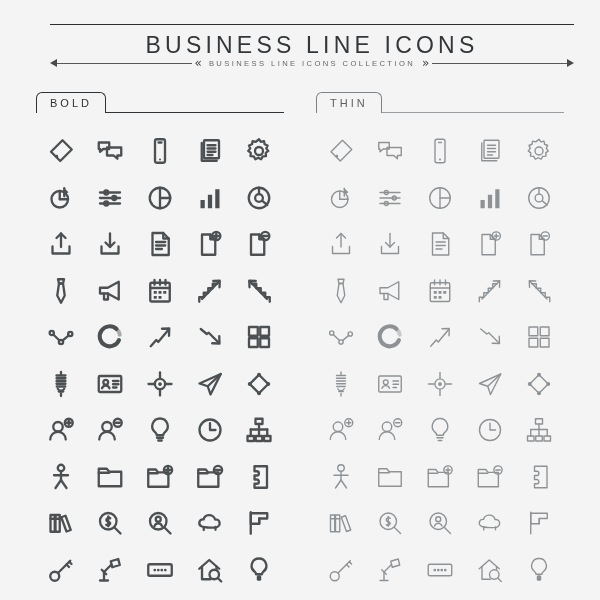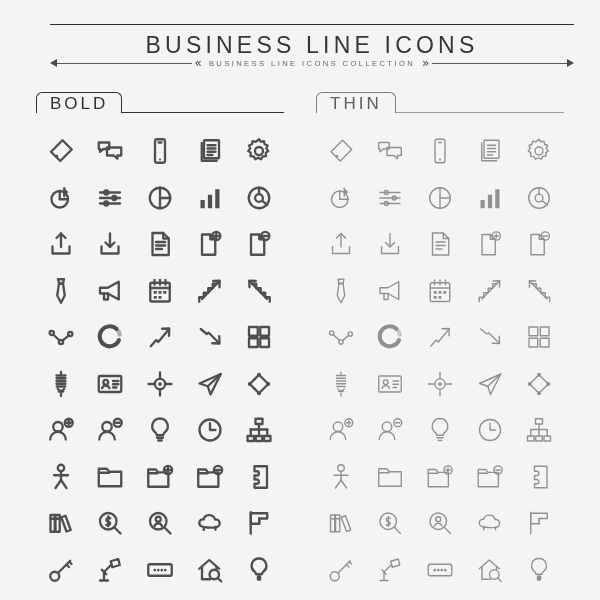--- a/index.html
+++ b/index.html
@@ -129,21 +129,21 @@
     border-radius: 6px 6px 0 0;
     background: #f4f4f4;
     display: flex;
     align-items: center;
     justify-content: center;
     padding: 0 13px;
     z-index: 2;
   }
   .section.thin .tab { border-width: 1px; border-color: #7e8285; border-bottom: none; }
   .tab-label {
-    font-size: 17px;
+    font-size: 11px;
     letter-spacing: 3px;
     color: #2f3234;
     line-height: 11px;
     white-space: nowrap;
     font-family: "Liberation Sans", sans-serif;
   }
   .section.thin .tab-label { color: #5c6063; }
   .tab-underline {
     position: absolute;
     left: 0;

